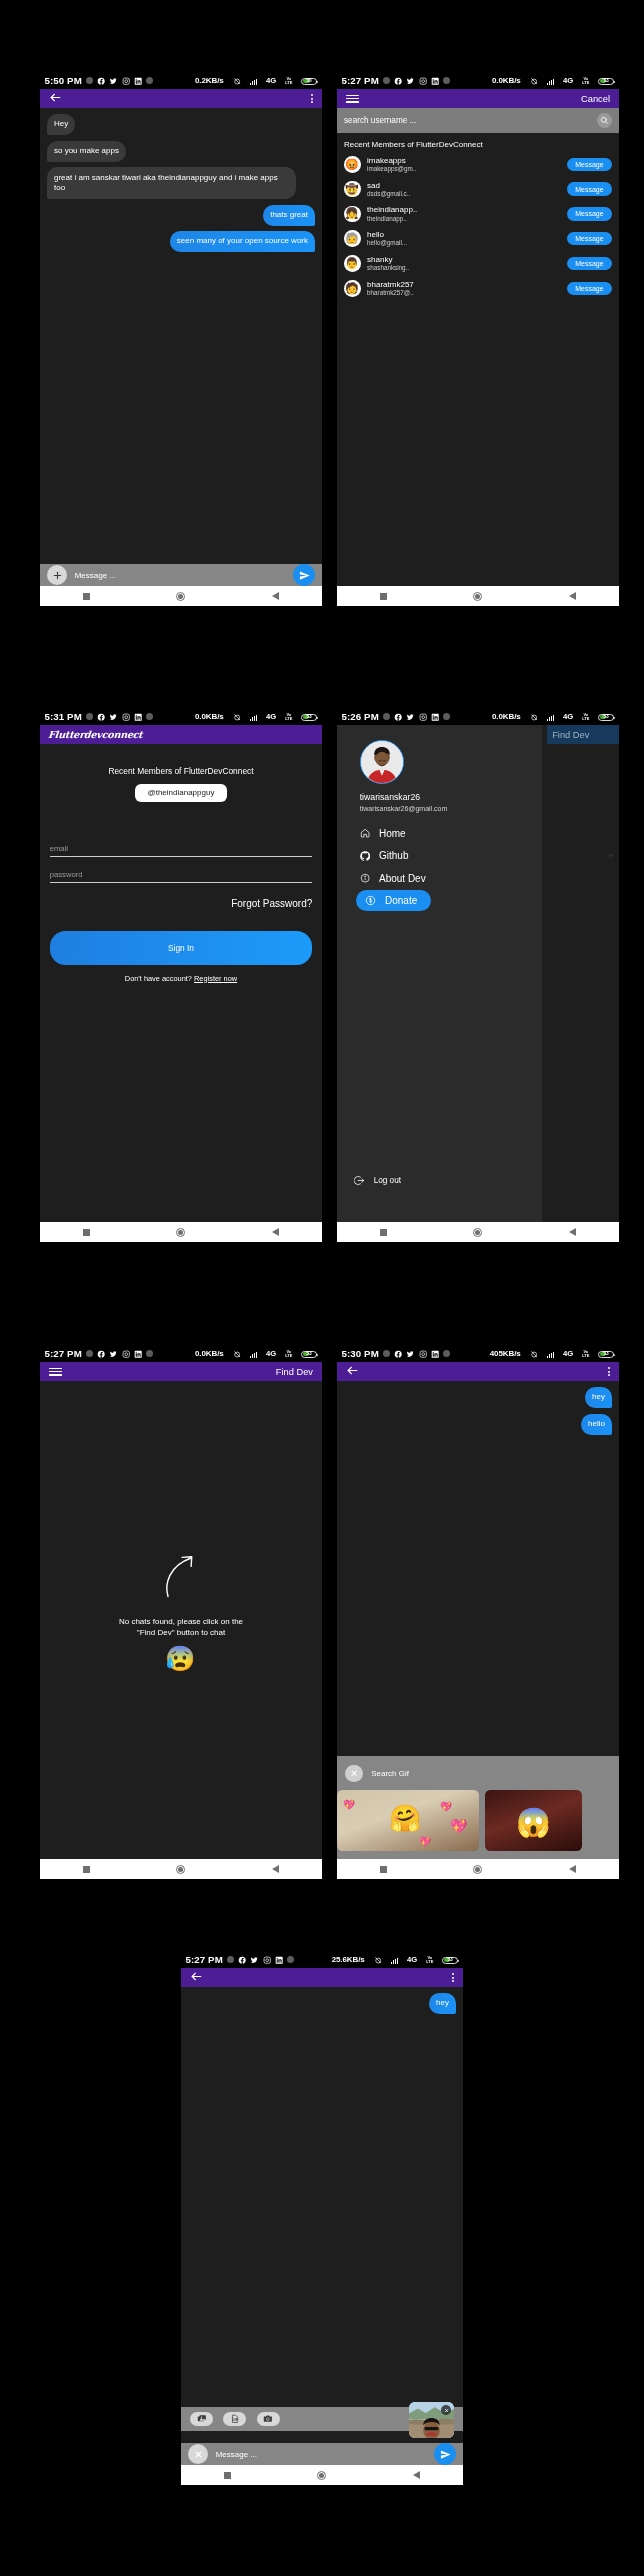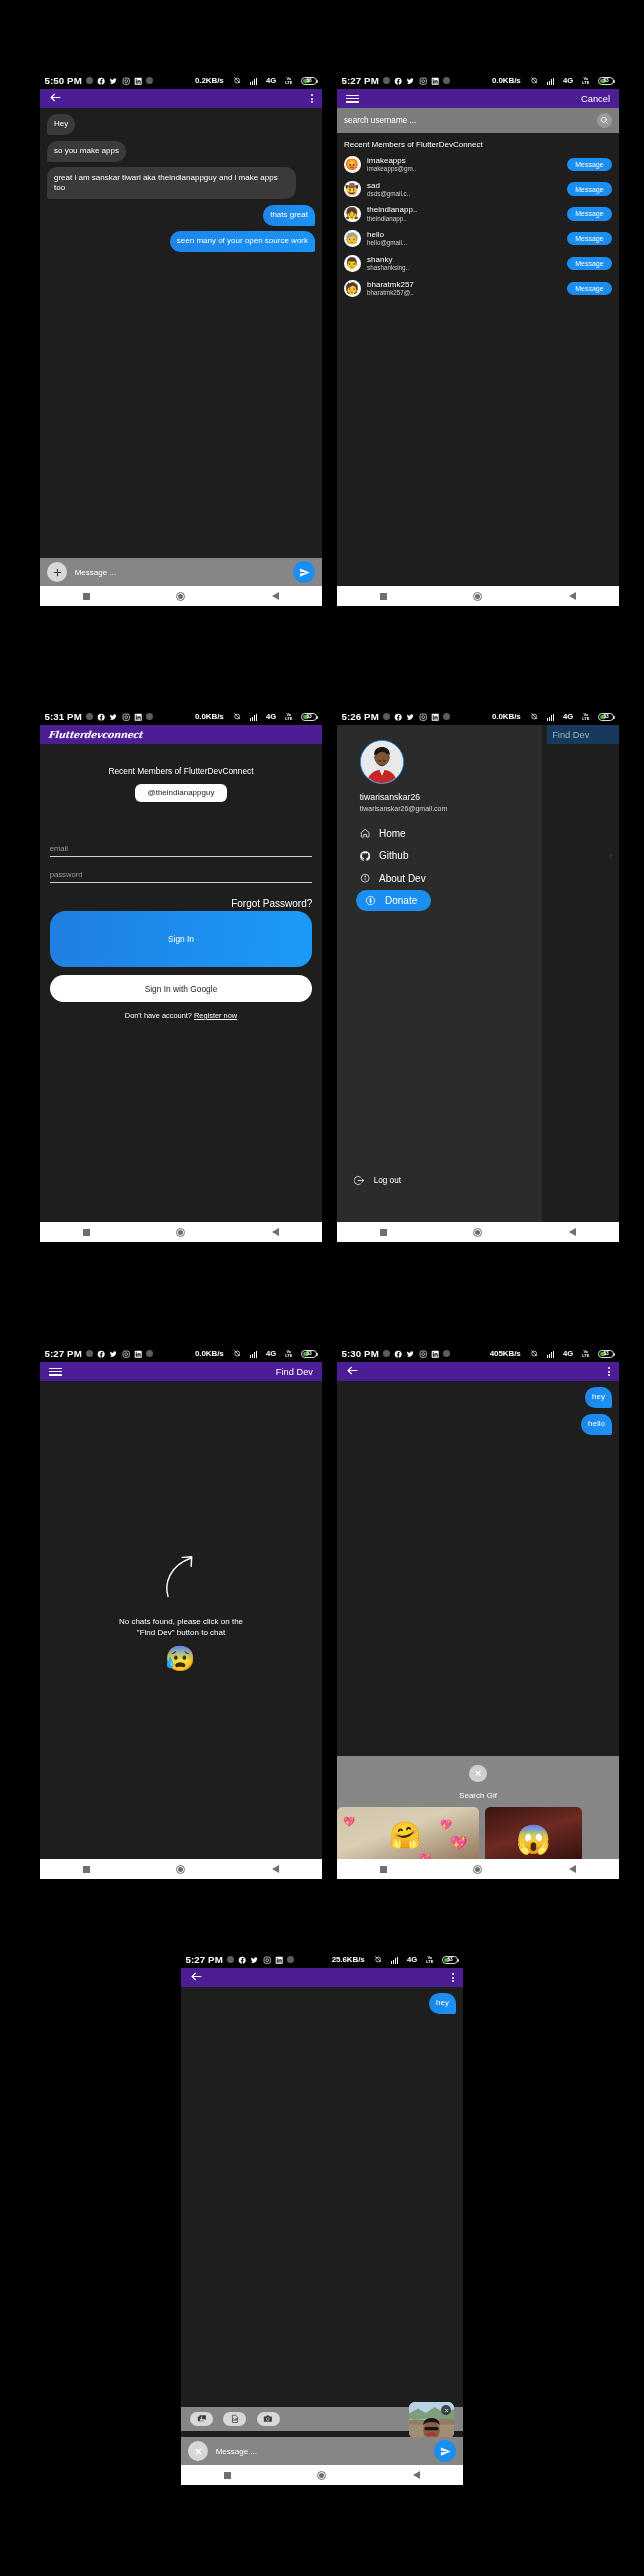--- a/index.html
+++ b/index.html
@@ -13,21 +13,21 @@
   
   .phone { position:absolute; width:282px; height:535px; background:#000; }
   .statusbar {
     height:17.4px; background:#000; color:#fff; display:flex; align-items:center;
     font-size:9.7px; font-weight:700; padding:0 5.2px 0 4.5px;
   }
   .sb-time { letter-spacing:0.1px; margin-right:4.5px; }
   .sb-icons { display:flex; align-items:center; gap:3.9px; }
   .sb-dot { width:7px; height:7px; border-radius:50%; background:#5d5d5d; display:inline-block; }
   .sb-ic { width:8.4px; height:8.4px; display:inline-block; }
-  .sb-right { margin-left:auto; display:flex; align-items:center; gap:9px; font-size:8px; font-weight:700;}
+  .sb-right { margin-left:auto; display:flex; align-items:flex-end; gap:9px; font-size:8px; font-weight:700;}
   .sb-speed { font-size:8px; letter-spacing:-0.1px;}
   .sb-bars { display:flex; align-items:flex-end; gap:0.6px; height:7.7px; }
   .sb-bars i { width:1.3px; background:#fff; display:block; }
   .sb-bars i:nth-child(1){height:2.6px}.sb-bars i:nth-child(2){height:3.9px}
   .sb-bars i:nth-child(3){height:5.2px}.sb-bars i:nth-child(4){height:6.4px}
   .sb-4g { font-size:7.7px; font-weight:700; }
   .sb-volte { font-size:3.9px; line-height:3.9px; font-weight:700; text-align:center; }
   .sb-batt { width:15.5px; height:7.7px; border:0.9px solid #ddd; border-radius:3.9px; position:relative; display:flex; align-items:center; padding:0.8px;}
   .sb-batt::after{content:"";position:absolute;right:-1.9px;top:2.3px;width:1.3px;height:2.6px;background:#ddd;border-radius:0 1.3px 1.3px 0;}
   .sb-batt b{display:block;height:100%;background:#4caf2f;border-radius:2.6px;}
@@ -51,21 +51,21 @@
   .hamb { display:flex; flex-direction:column; gap:2.1px; width:13px; }
   .hamb i { height:1.3px; background:#fff; display:block; border-radius:0.6px; }
 
   
   .chatarea { position:absolute; left:0; right:0; top:18.7px; bottom:0; padding:5.8px 7px; }
   .bubble { max-width:80%; padding:5.2px 7px; font-size:8px; color:#fff; line-height:1.32;
             margin-bottom:5.8px; width:fit-content; }
   .bubble.in { background:#3a3a3a; border-radius:10.3px 10.3px 10.3px 1.9px; }
   .bubble.out { background:#1b8ef2; border-radius:10.3px 10.3px 1.9px 10.3px; margin-left:auto;
                 background:linear-gradient(100deg,#1e86e8,#1b93f7); }
-  .composer { position:absolute; left:0; right:0; bottom:0; height:28px; background:#868686;
+  .composer { position:absolute; left:0; right:0; bottom:0; height:22px; background:#868686;
               display:flex; align-items:center; padding:0 7px; gap:7.7px; }
   .circ-btn { width:20px; height:20px; border-radius:50%; background:#d8d8d8;
               display:flex; align-items:center; justify-content:center; flex:0 0 auto; }
   .msg-ph { color:#fff; font-size:8px; flex:1; }
   .send-btn { width:22px; height:22px; border-radius:50%; background:#1b8ef2;
               display:flex; align-items:center; justify-content:center; flex:0 0 auto;}
 
   
   .searchbar { height:24.5px; background:#7d7d7d; display:flex; align-items:center;
                padding:0 7px; gap:5.2px; }
@@ -86,22 +86,22 @@
 
   
   .login { padding:0 9.7px; }
   .login h2 { color:#fff; font-size:8.4px; font-weight:400; text-align:center; margin-top:22px; }
   .chip { display:block; margin:7.7px auto 0; background:#fff; color:#1b1b1b; font-size:8px;
           padding:4.5px 13px; border-radius:6px; width:fit-content; }
   .field { margin-top:0; }
   .field .lbl { color:#9b9b9b; font-size:7.7px; padding-bottom:3.2px; }
   .field .ul { height:0.8px; background:#cfcfcf; }
   .forgot { color:#fff; font-size:10px; text-align:right; margin-top:15px; }
-  .btn-primary { display:block; width:100%; margin-top:2px; background:linear-gradient(95deg,#1f7fe0,#1c9bfb);
-                 color:#fff; border:none; border-radius:15.5px; padding:23px 0; font-size:8.4px;
+  .btn-primary { display:block; width:100%; margin-top:22px; background:linear-gradient(95deg,#1f7fe0,#1c9bfb);
+                 color:#fff; border:none; border-radius:15.5px; padding:12px 0; font-size:8.4px;
                  font-family:inherit; }
   .btn-white { display:block; width:100%; margin-top:8.4px; background:#fff; color:#1b1b1b;
                border:none; border-radius:15.5px; padding:8.4px 0; font-size:8.4px; font-family:inherit;}
   .reg { text-align:center; color:#fff; font-size:7.4px; margin-top:9px; }
   .reg u { }
 
   
   .drawer { position:absolute; inset:0; }
   .drawer-bg { position:absolute; inset:0; background:#1e1e1e; }
   .behind-ab { position:absolute; top:0; right:0; width:72px; height:18.7px;
@@ -121,21 +121,21 @@
                gap:9px; color:#fff; font-size:8.2px; }
 
   
   .empty-wrap { position:absolute; left:0; right:0; top:50%; transform:translateY(-50%);
                 text-align:center; color:#fff; }
   .empty-txt { font-size:8px; line-height:1.45; margin-top:14px; }
   .empty-emoji { font-size:24.5px; margin-top:7.7px; line-height:1; }
 
   
   .gifpanel { position:absolute; left:0; right:0; bottom:0; height:103px; background:#868686; }
-  .gif-head { display:flex; align-items:center; gap:8.4px; padding:8.4px 8.4px 0;flex-direction:column; }
+  .gif-head { display:flex; align-items:center; gap:8.4px; padding:8.4px 8.4px 0; }
   .gif-head .ph { color:#fff; font-size:8px; }
   .gif-row { display:flex; gap:6.4px; padding:7.7px 0 0 0; }
   .gif-card { height:61px; border-radius:5.2px; overflow:hidden; position:relative; flex:0 0 auto; }
   .gif1 { width:142px; margin-left:0; background:linear-gradient(160deg,#cfc3a8 0%,#d9cdb4 40%,#8a6b4e 100%); }
   .gif2 { width:97px; background:linear-gradient(160deg,#3a1412 0%,#6d2a22 45%,#2a0c0a 100%); }
   .patrick { position:absolute; left:48%; top:46%; transform:translate(-50%,-50%); font-size:26px;}
   .hearts span { position:absolute; font-size:9.7px; }
 
   
   .attachbar { position:absolute; left:0; right:0; bottom:34px; height:24.5px; background:#868686;
@@ -413,21 +413,20 @@
       <div class="field" style="margin-top:42px;">
         <div class="lbl">email</div>
         <div class="ul"></div>
       </div>
       <div class="field" style="margin-top:13px;">
         <div class="lbl">password</div>
         <div class="ul"></div>
       </div>
       <div class="forgot">Forgot Password?</div>
       <button class="btn-primary">Sign In</button>
-      <button class="btn-white">Sign In with Google</button>
       <div class="reg"><span>Don't have account? </span><u>Register now</u></div>
     </div>
   </div>
   <div class="navbar">
     <span class="nb-sq"></span>
     <span class="nb-ci"></span>
     <span class="nb-tr"></span>
   </div>
 </div>
 

